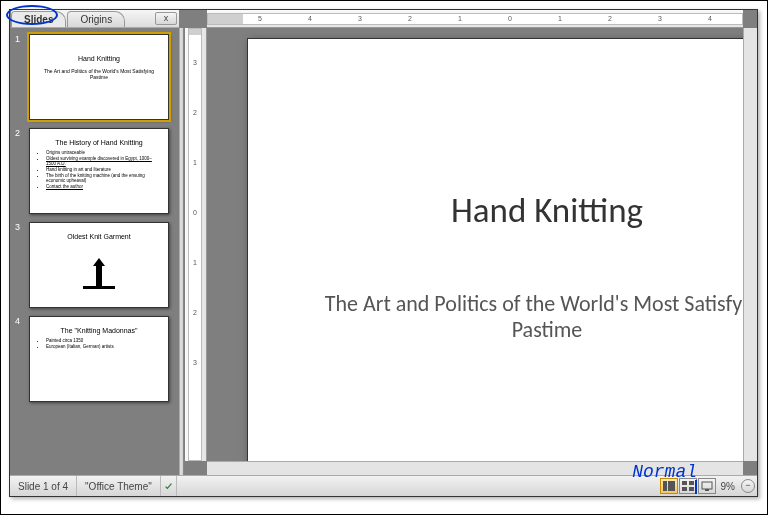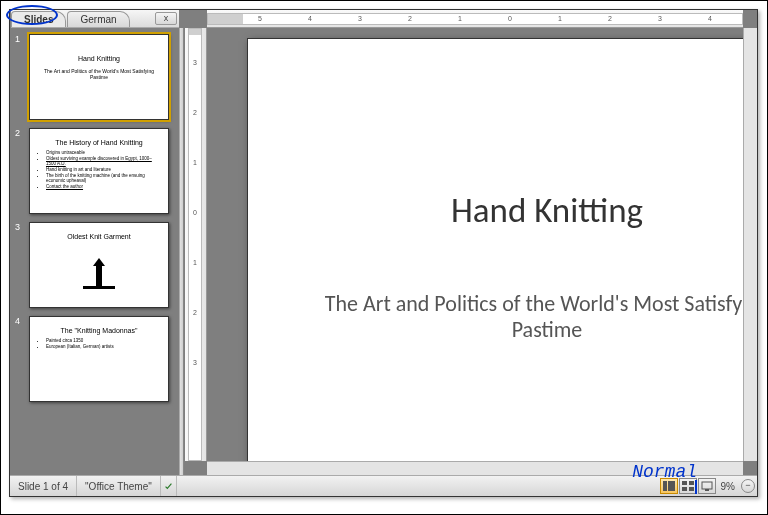--- a/index.html
+++ b/index.html
@@ -64,21 +64,21 @@
 </style>
 </head>
 <body>
 
 <div class="frame">
   <div class="app">
 
     <div class="left-pane">
       <div class="tabs-bar">
         <div class="tab active">Slides</div>
-        <div class="tab">German</div>
+        <div class="tab">Origins</div>
         <div class="tabs-close">x</div>
       </div>
       <div class="thumb-scroll">
 
         <div class="thumb-row">
           <div class="thumb-num">1</div>
           <div class="thumb selected">
             <div class="t-title">Hand Knitting</div>
             <div class="t-sub">The Art and Politics of the World's Most Satisfying Pastime</div>
           </div>

